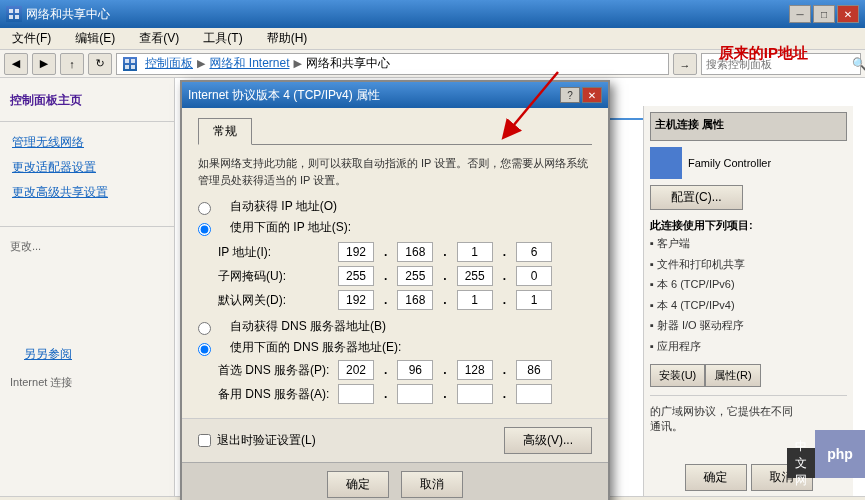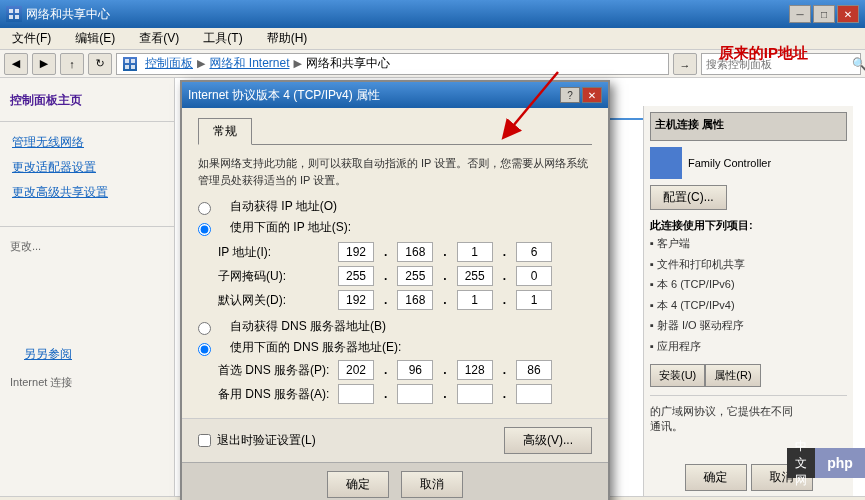--- a/index.html
+++ b/index.html
@@ -157,21 +157,21 @@
       font-size: 18px;
       color: #1a5fa8;
       font-weight: normal;
       margin-bottom: 10px;
       border-bottom: 2px solid #4a90d9;
       padding-bottom: 4px;
     }
     .config-btn {
       display: block;
       margin-top: 6px;
-      padding: 3px 12px;
+      padding: 3px 20px;
       background: linear-gradient(to bottom, #f0ece0, #d8d0c4);
       border: 1px solid #888;
       cursor: pointer;
       font-size: 12px;
     }
     .network-list {
       font-size: 11px;
       color: #333;
     }
     .network-list-item {
@@ -342,21 +342,21 @@
       position: absolute;
       pointer-events: none;
     }
 
     
     .php-badge {
       position: absolute;
       bottom: 22px;
       right: 0;
       width: 50px;
-      height: 30px;
+      height: 48px;
       background: #8892BF;
       color: white;
       font-weight: bold;
       font-size: 14px;
       display: flex;
       align-items: center;
       justify-content: center;
     }
     .chinese-text-badge {
       position: absolute;

